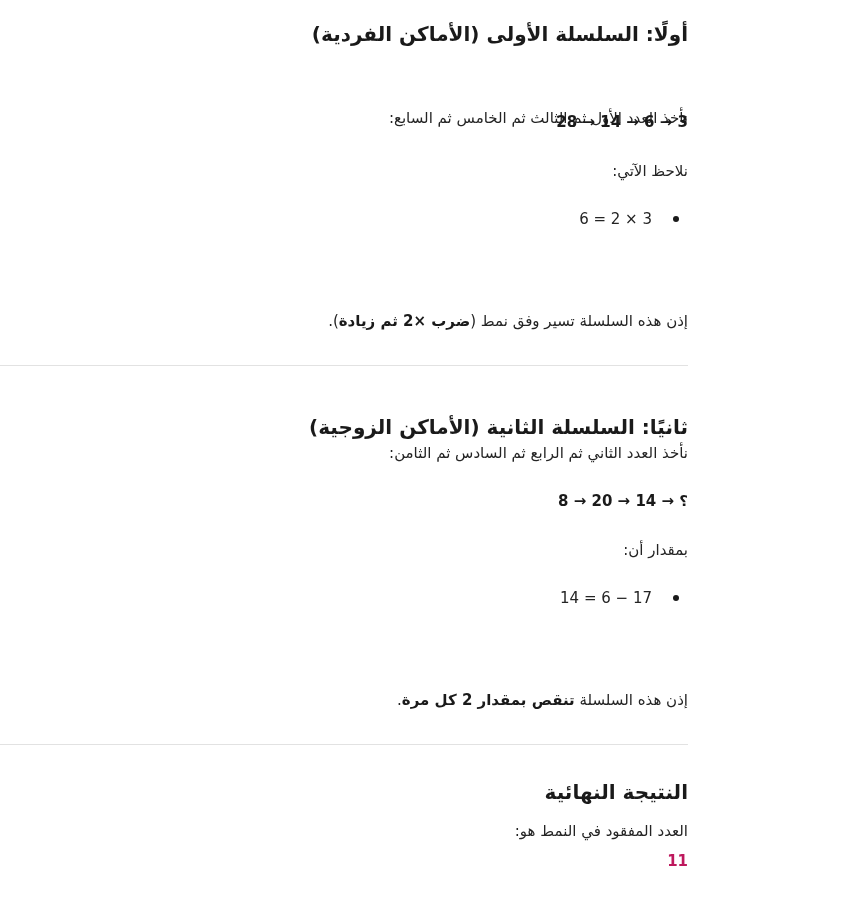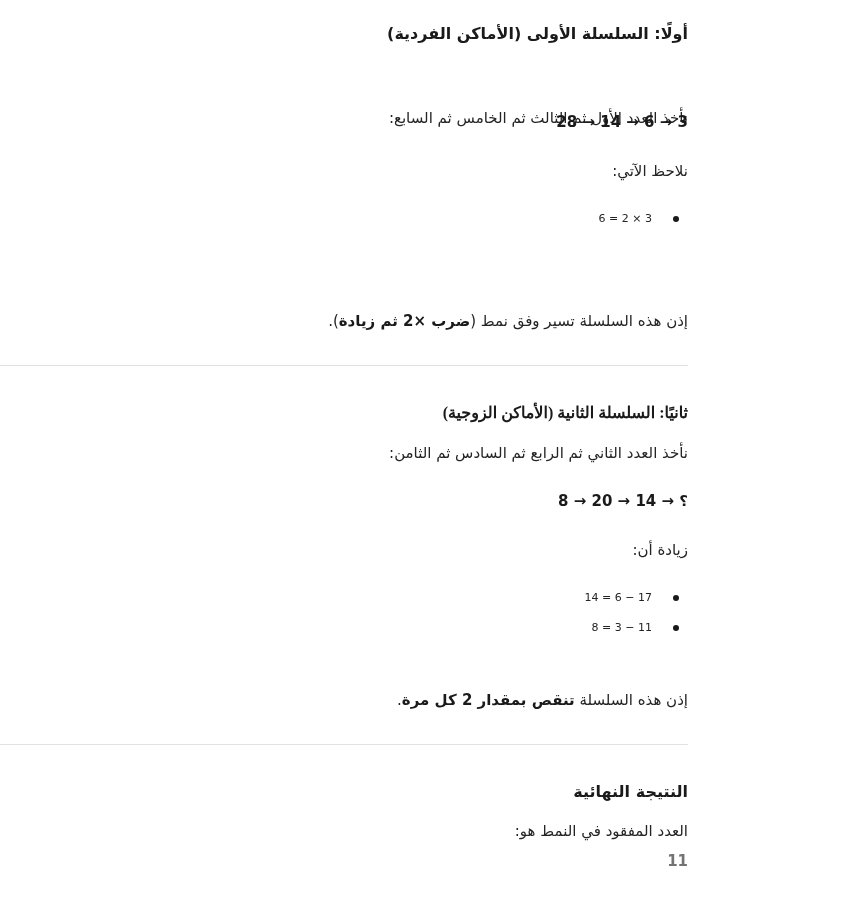--- a/index.html
+++ b/index.html
@@ -18,21 +18,21 @@
     .content {
       position: absolute;
       left: 0;
       top: 0;
       width: 688px;
       direction: rtl;
       text-align: right;
     }
     h3 {
       margin: 0;
-      font-size: 16px;
+      font-size: 20px;
       font-weight: bold;
       color: #1a1a1a;
       line-height: 24px;
     }
     p {
       margin: 0;
       font-size: 15px;
       line-height: 22px;
       color: #242424;
     }
@@ -43,21 +43,21 @@
       font-size: 15px;
       color: #1a1a1a;
     }
     ul.eqs {
       list-style: none;
       margin: 0;
       padding: 0;
     }
     ul.eqs li {
       position: relative;
-      font-size: 11px;
+      font-size: 15px;
       line-height: 22px;
       height: 30px;
       padding-right: 36px;
       color: #242424;
     }
     ul.eqs li .bullet {
       position: absolute;
       right: 9px;
       top: 8px;
       width: 6px;
@@ -96,39 +96,35 @@
       <span class="eq">6 = 2 × 3</span>
     </li>
   </ul>
 
   <p class="abs" style="top:310px;">
     <span>إذن هذه السلسلة تسير وفق نمط (</span><b>ضرب ×2 ثم زيادة</b><span>).</span>
   </p>
 
   <div class="divider" style="top:365px;"></div>
 
-  <h3 class="abs" style="top:401px;font-family:Liberation Serif, serif;">ثانيًا: السلسلة الثانية (الأماكن الزوجية)</h3>
+  <h3 class="abs" style="top:415px;">ثانيًا: السلسلة الثانية (الأماكن الزوجية)</h3>
   <p class="abs" style="top:442px;">نأخذ العدد الثاني ثم الرابع ثم السادس ثم الثامن:</p>
   <p class="abs seq" style="top:490px;">8 → ؟ → 14 → 20</p>
-  <p class="abs" style="top:539px;">زيادة أن:</p>
+  <p class="abs" style="top:539px;">بمقدار أن:</p>
 
   <ul class="eqs abs" style="top:587px;">
     <li>
       <span class="bullet"></span>
       <span class="eq">14 = 6 − 17</span>
-    </li>
-    <li>
-      <span class="bullet"></span>
-      <span class="eq">8 = 3 − 11</span>
     </li>
   </ul>
 
   <p class="abs" style="top:689px;">
     <span>إذن هذه السلسلة </span><b>تنقص بمقدار 2 كل مرة</b><span>.</span>
   </p>
 
   <div class="divider" style="top:744px;"></div>
 
   <h3 class="abs" style="top:780px;">النتيجة النهائية</h3>
   <p class="abs" style="top:820px;">العدد المفقود في النمط هو:</p>
-  <p class="abs" style="top:850px; font-weight:bold; color:#737373;">11</p>
+  <p class="abs" style="top:850px; font-weight:bold; color:#be185d;">11</p>
 
 </div>
 
 </body></html>

